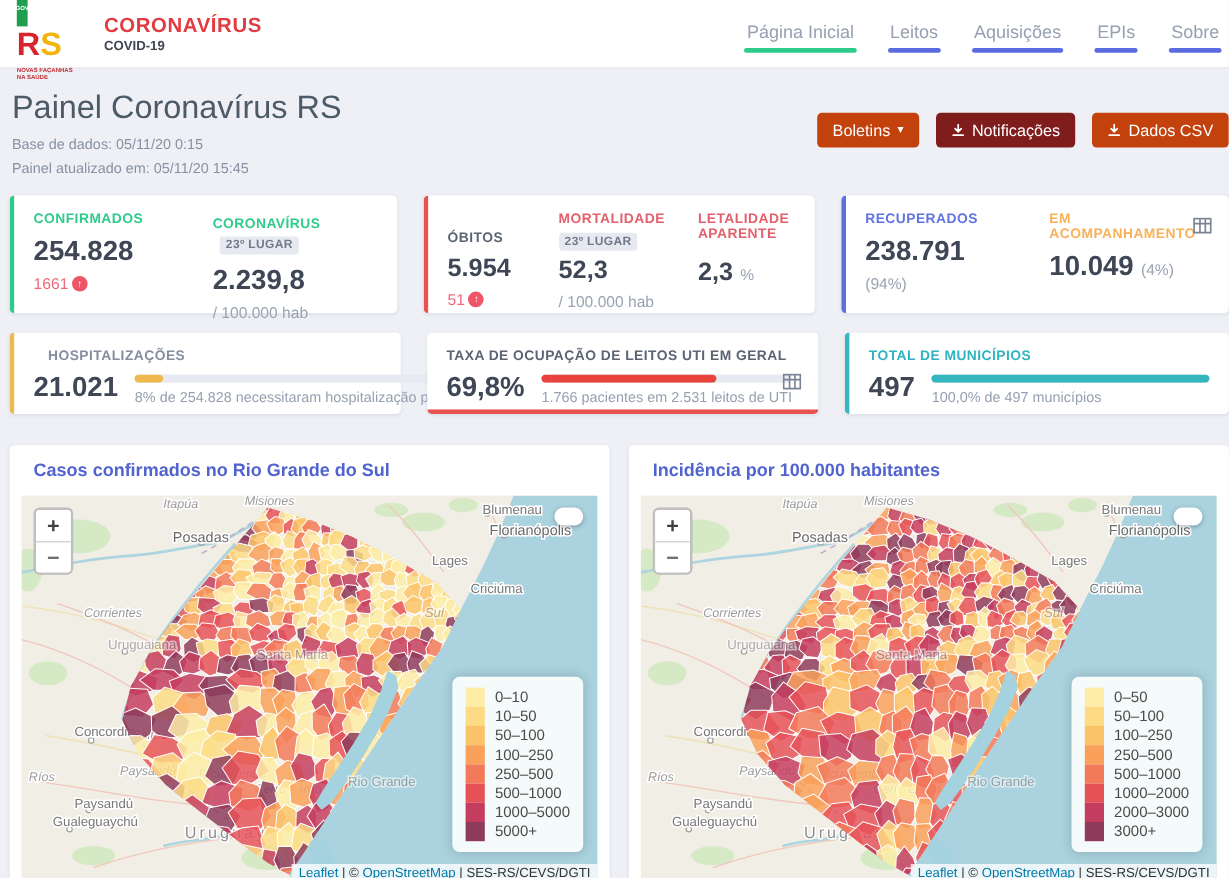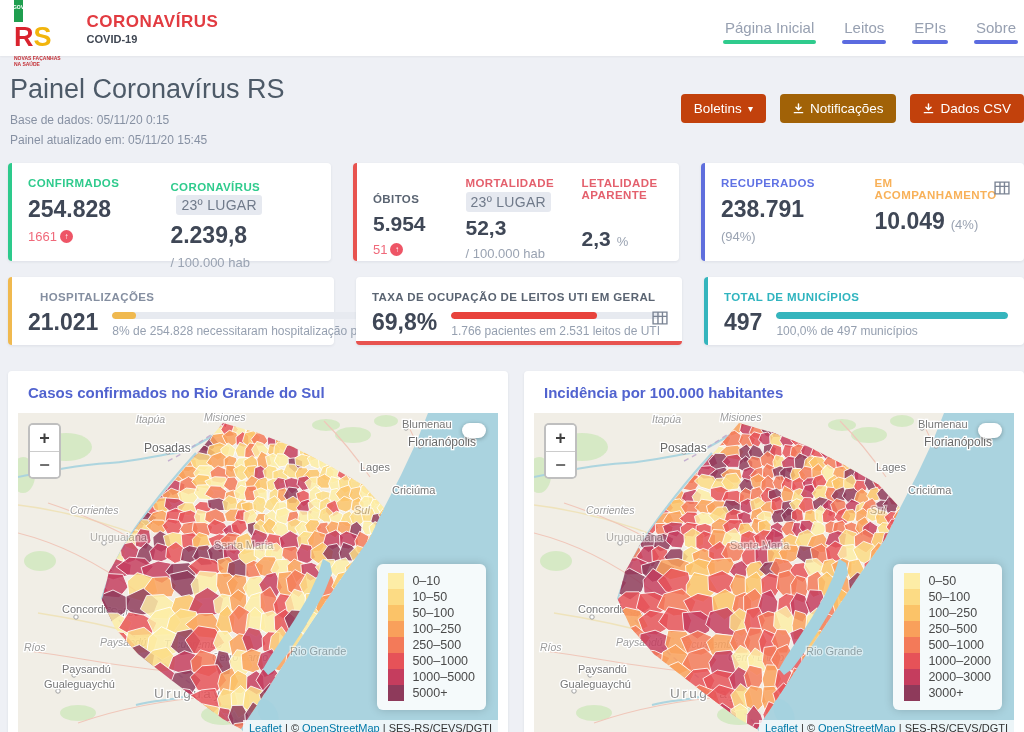--- a/index.html
+++ b/index.html
@@ -23,40 +23,40 @@
   .nav-item::after{content:"";position:absolute;left:0;right:0;bottom:12px;height:4px;border-radius:2px;background:#5b6be0;}
   .nav-item.active::after{background:#2fcb8d;}
   
   .hero{position:relative;padding:18px 0 16px 10px;}
   .hero h1{margin:0;font-size:27px;font-weight:400;color:#4d5a68;line-height:30px;}
   .meta{font-size:12px;color:#8791a3;}
   .meta.m1{margin-top:9px;} .meta.m2{margin-top:6px;}
   .hero-btns{position:absolute;top:38px;right:0;display:flex;gap:14px;align-items:center;}
   .btn{height:29px;border:none;border-radius:4px;color:#fff;font-size:13.5px;padding:0 13px;
        display:flex;align-items:center;gap:6px;cursor:pointer;font-family:inherit;}
-  .btn.indigo{background:#c2410c;} .btn.teal{background:#a16207;}
+  .btn.indigo{background:#c2410c;} .btn.teal{background:#7f1d1d;}
   .caret{font-size:10px;}
   
   .cards-row{display:flex;gap:22px;margin-left:8px;}
   .row2{margin-top:16px;}
   .card{background:#fff;border-radius:4px;box-shadow:0 1px 3px rgba(30,40,60,.08);
         box-sizing:border-box;width:326px;position:relative;padding:14px 16px;}
   .r1{height:98px;} .r2{height:68px;}
   .accent-green{border-left:4px solid #2dca8c;}
   .accent-red{border-left:4px solid #e8534f;}
   .accent-indigo{border-left:4px solid #5f6fdd;}
   .accent-amber{border-left:4px solid #f0b94f;}
   .accent-teal{border-left:4px solid #35b5bd;}
   .accent-red-bottom{border-bottom:4px solid #e8534f;}
   .stat-cols{display:flex;gap:38px;}
   .stat-cols.tight{gap:20px;}
   .slabel{font-size:11.5px;font-weight:bold;letter-spacing:.4px;}
   .lab-green{color:#2fcb8d;} .lab-red{color:#e4606d;} .lab-indigo{color:#6072e4;}
   .lab-amber{color:#f8b159;} .lab-teal{color:#2fb4bf;} .lab-gray{color:#848ea0;margin-left:12px;} .lab-dark{color:#5a6472;}
-  .badge{display:inline-block;background:#e6e9f0;color:#707a8a;font-size:14px;font-weight:normal;
+  .badge{display:inline-block;background:#e6e9f0;color:#707a8a;font-size:10px;font-weight:bold;
          padding:2px 5px;border-radius:3px;letter-spacing:.3px;vertical-align:1px;}
   .vrow{margin-top:7px;display:flex;align-items:baseline;gap:6px;flex-wrap:wrap;}
   .bignum{font-size:23px;font-weight:bold;color:#3f4756;}
   .midnum{font-size:21px;font-weight:bold;color:#3f4756;}
   .delta{color:#f0697a;font-size:13px;display:flex;align-items:center;gap:3px;}
   .upicon{width:13px;height:13px;border-radius:50%;background:#ee5566;color:#fff;font-size:8px;
           font-weight:bold;display:inline-flex;align-items:center;justify-content:center;}
   .unit{font-size:13px;color:#9aa3b2;}
   .pct{font-size:13px;color:#9aa3b2;}
   .tbl-ico{position:absolute;right:14px;}
@@ -109,20 +109,21 @@
         </div>
       </div>
     </div>
     <div class="brand">
       <div class="brand-title">CORONAVÍRUS</div>
       <div class="brand-sub">COVID-19</div>
     </div>
     <nav>
       <span class="nav-item active">Página Inicial</span>
       <span class="nav-item">Leitos</span>
+      <span class="nav-item">Aquisições</span>
       <span class="nav-item">EPIs</span>
       <span class="nav-item">Sobre</span>
     </nav>
   </header>
 
   <section class="hero">
     <h1>Painel Coronavírus RS</h1>
     <div class="meta m1">Base de dados: 05/11/20 0:15</div>
     <div class="meta m2">Painel atualizado em: 05/11/20 15:45</div>
     <div class="hero-btns">
@@ -186,21 +187,21 @@
         <div class="col-mort">
           <div class="slabel lab-red">MORTALIDADE</div>
           <div style="margin-top:3px;"><span class="badge">23º LUGAR</span></div>
           <div class="vrow" style="margin-top:4px;">
             <span class="midnum">52,3</span>
             <span class="unit">/ 100.000 hab</span>
           </div>
         </div>
         <div class="col-let">
           <div class="slabel lab-red">LETALIDADE APARENTE</div>
-          <div class="vrow" style="margin-top:26px;">
+          <div class="vrow" style="margin-top:14px;">
             <span class="midnum">2,3</span>
             <span class="unit">%</span>
           </div>
         </div>
       </div>
     </div>
 
     <div class="card r1 accent-indigo">
       <svg class="tbl-ico" style="top:18px;" width="16" height="14" viewBox="0 0 15 13">
           <path d="M1 1h13v11H1zM1 5h13M5.6 1v11M9.8 1v11" stroke="#7b8494" fill="none" stroke-width="1.3"></path>

